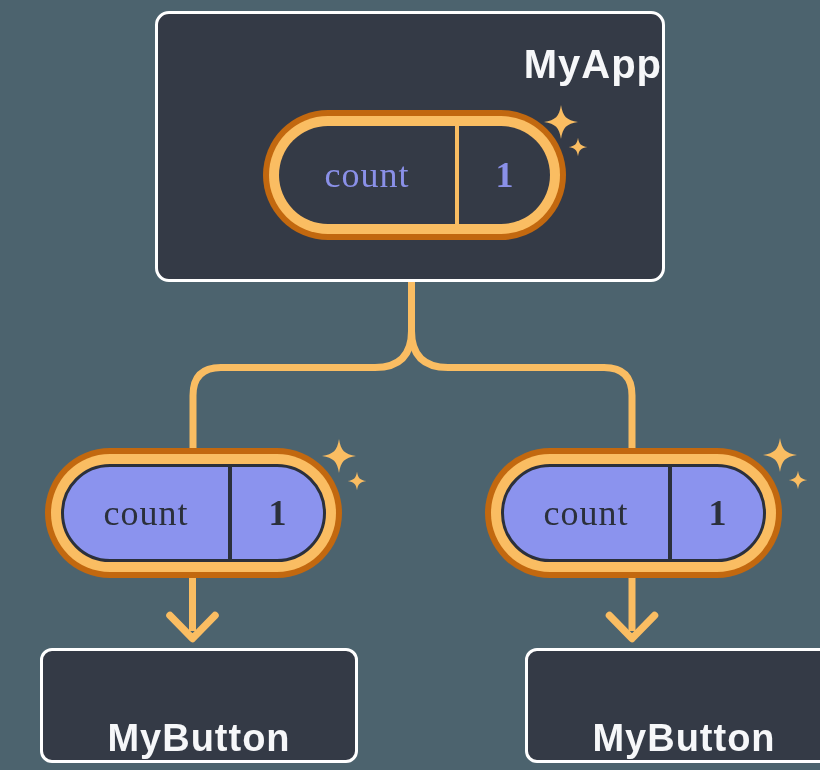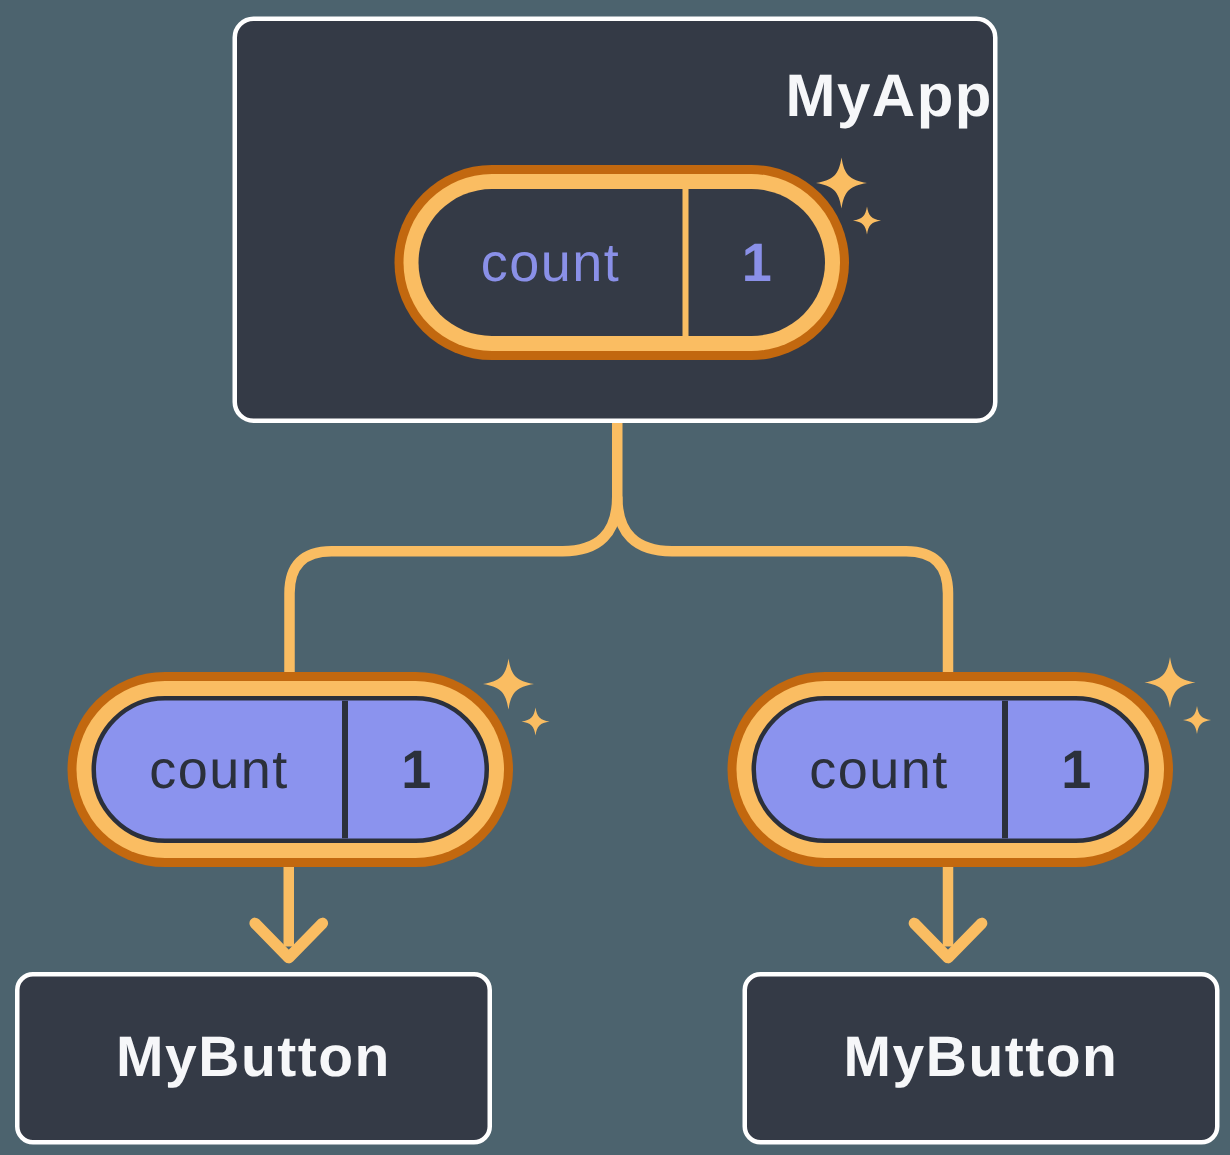--- a/index.html
+++ b/index.html
@@ -65,27 +65,28 @@
     color:var(--text-light);
   }
   .node-box{
     position:absolute;
     z-index:2;
     box-sizing:border-box;
     background:var(--card-bg);
     border:3px solid var(--card-border);
     border-radius:12px;
     display:flex;
-    align-items:center;
+    align-items:flex-end;
     justify-content:center;
     width:318px;height:115px;
     font-size:38px;
     font-weight:600;
     letter-spacing:1px;
     color:var(--text-light);
+    margin-left:30px;
   }
   .node-box.left{left:10px;top:648px;}
   .node-box.right{left:495px;top:648px;}
   .pill{
     position:absolute;
     z-index:2;
     box-sizing:border-box;
     background:var(--accent-orange-dark);
     border-radius:999px;
     padding:6px;
@@ -97,20 +98,21 @@
     border-radius:999px;
     padding:10px;
   }
   .pill-inner{
     box-sizing:border-box;
     width:100%;height:100%;
     border-radius:999px;
     display:flex;
     align-items:stretch;
     overflow:hidden;
+    font-family:Liberation Serif, serif;
   }
   .pill-top{left:263px;top:110px;width:303px;height:130px;}
   .pill-top .pill-inner{ background:var(--card-bg); }
   .pill-top .pill-label, .pill-top .pill-value{ color:var(--state-text-purple); }
   .pill-top .pill-divider{ background:var(--accent-orange); }
   .pill-child{width:297px;height:130px;top:448px;}
   .pill-child.left{left:45px;}
   .pill-child.right{left:485px;}
   .pill-child .pill-inner{
     background:var(--state-purple);

